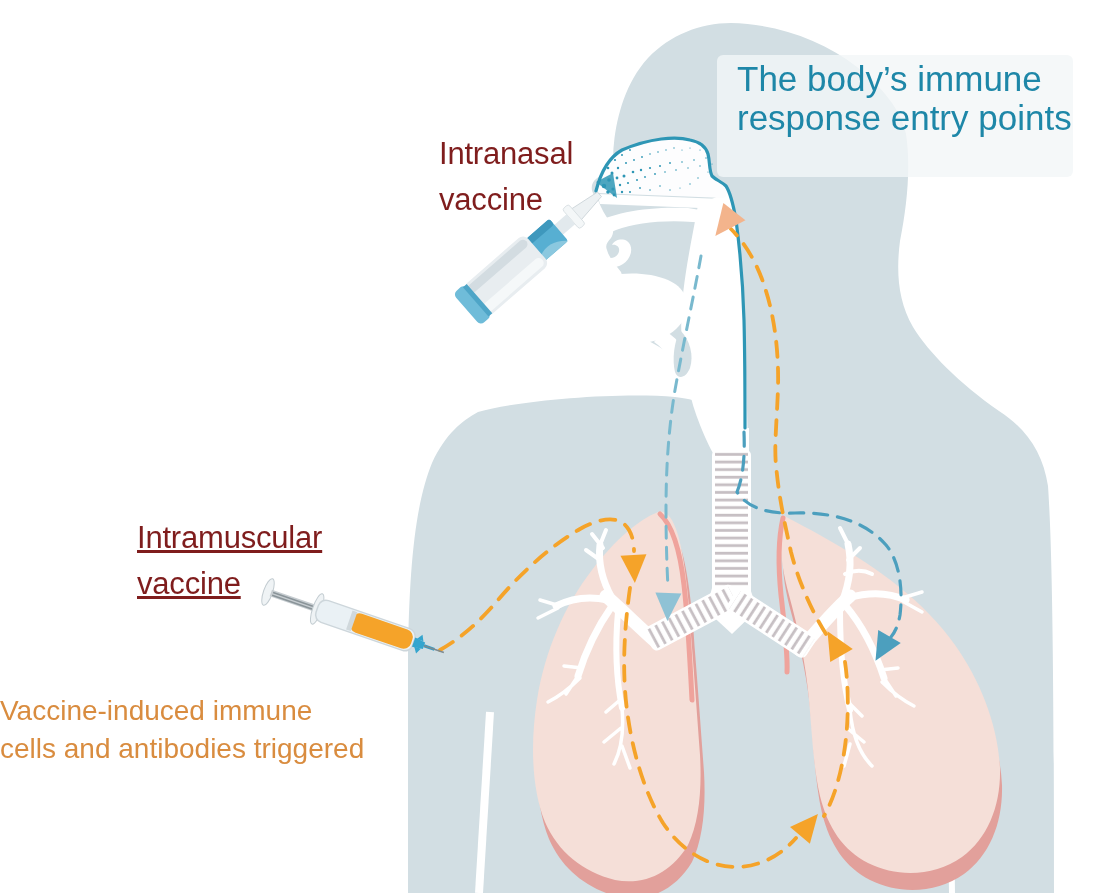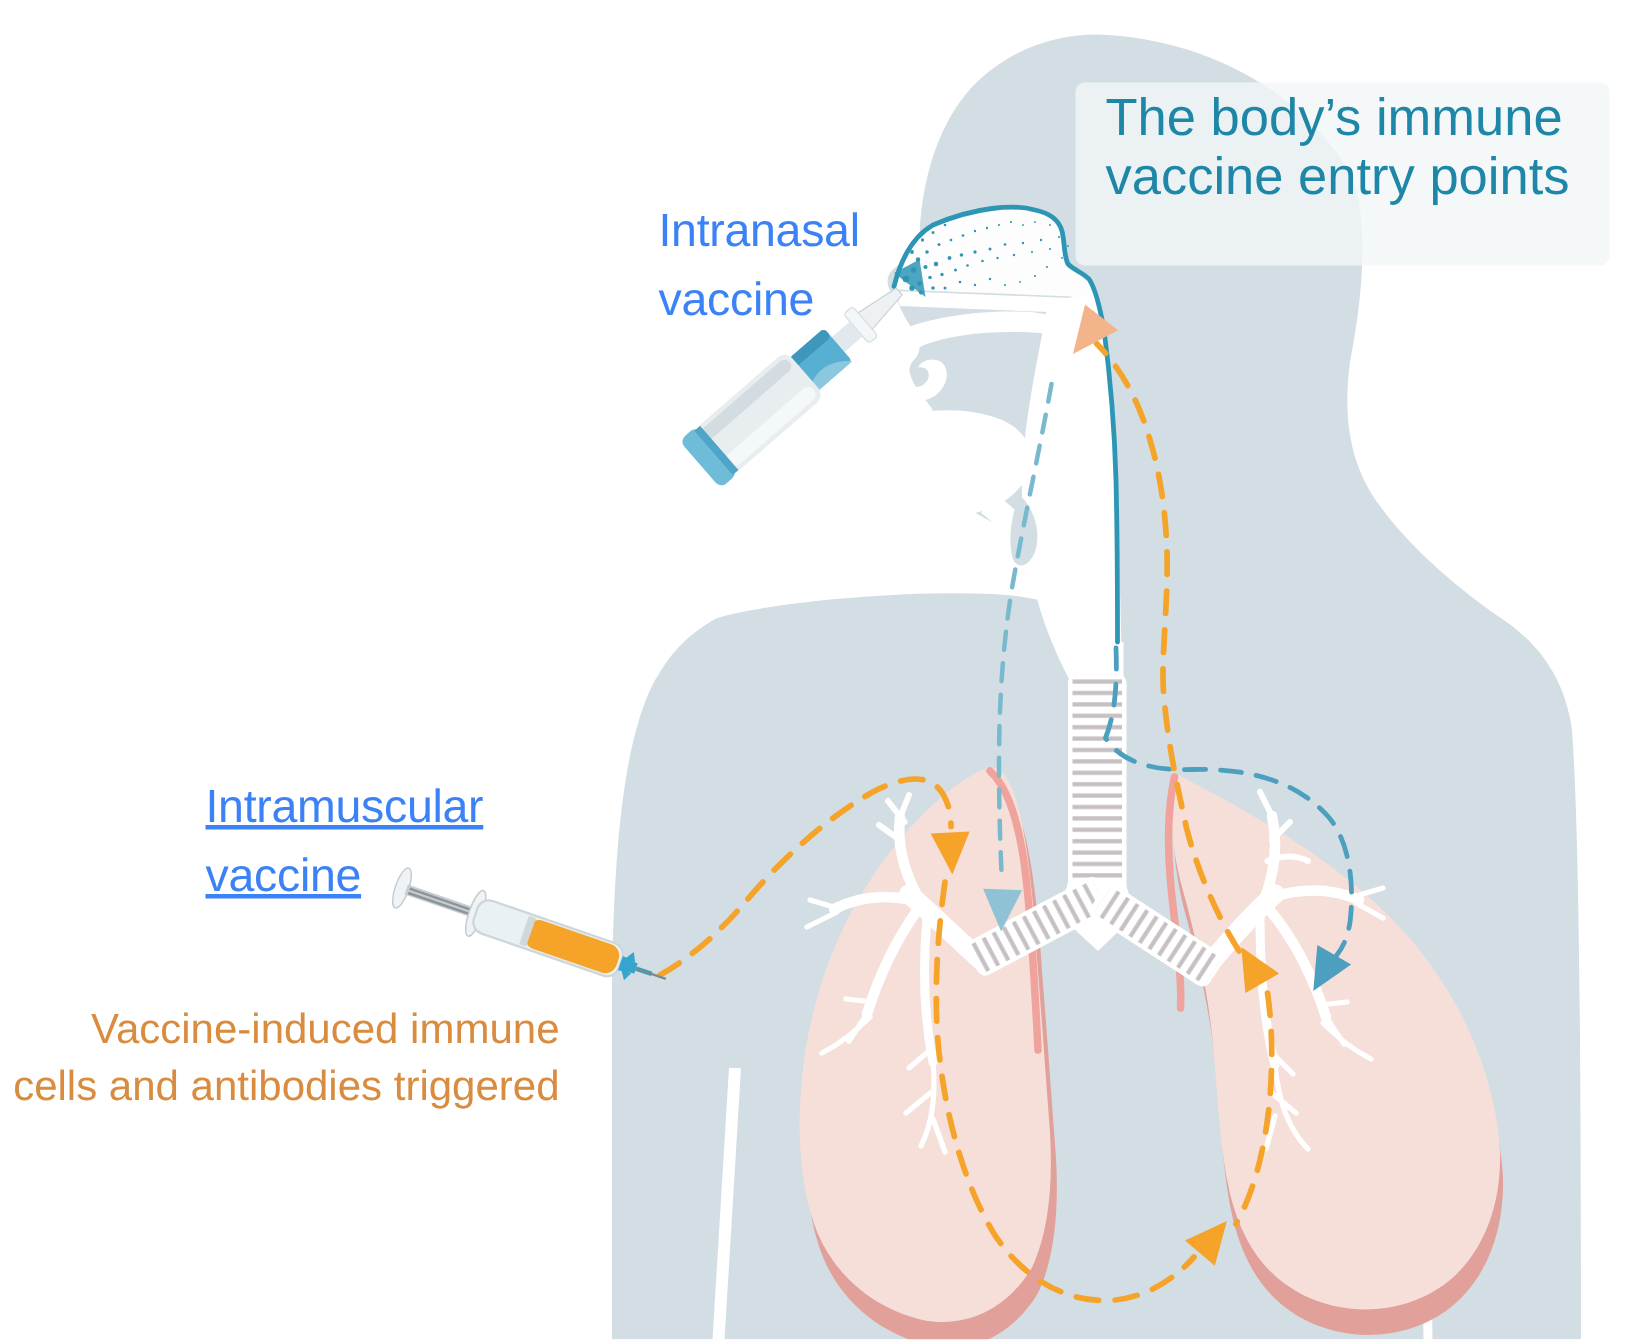--- a/index.html
+++ b/index.html
@@ -16,27 +16,27 @@
   .teal-dash-light{stroke:var(--teal_dash_light);stroke-width:3;fill:none;stroke-dasharray:12 9;stroke-linecap:round;}
   .orange-dash{stroke:var(--orange_accent);stroke-width:3.8;fill:none;stroke-dasharray:15 11;stroke-linecap:round;}
   .arrow-orange{fill:var(--orange_accent);}
   .arrow-salmon{fill:var(--salmon_arrow);}
   .arrow-lblue{fill:var(--arrow_light_blue);}
   .arrow-blue{fill:var(--teal_dash);}
   .mist{fill:var(--teal_outline);}
   .tree{stroke:#ffffff;fill:none;stroke-linecap:round;}
   
   .txt{position:absolute;z-index:3;white-space:nowrap;}
-  .label-black{color:#3b82f6;font-size:31px;line-height:46px;letter-spacing:-0.2px;}
+  .label-black{color:#7f1d1d;font-size:31px;line-height:46px;letter-spacing:-0.2px;}
   .intranasal{left:439px;top:131px;}
   .intramuscular{left:137px;top:515px;text-decoration:underline;}
   .callout-box{position:absolute;z-index:2;left:717px;top:55px;width:356px;height:122px;
                background:rgba(243,246,247,0.80);border-radius:6px;}
   .callout-teal{left:737px;top:59px;color:var(--teal_text);font-size:35px;line-height:39px;}
-  .orange-note{left:0px;top:667px;width:373px;text-align:right;color:var(--orange_text);
+  .orange-note{left:0px;top:692px;width:373px;color:var(--orange_text);
                font-size:28px;line-height:38px;}
 </style>
 </head>
 <body>
 
 <div class="stage">
 
 <svg width="1095" height="893" viewBox="0 0 1095 893">
   <defs>
     <pattern id="ribsH" width="8" height="7.6" patternUnits="userSpaceOnUse">
@@ -299,21 +299,21 @@
 
 <div class="callout-box"></div>
 
 <div class="txt label-black intranasal">
   <div>Intranasal</div>
   <div>vaccine</div>
 </div>
 
 <div class="txt callout-teal">
   <div>The body’s immune</div>
-  <div>vaccine entry points</div>
+  <div>response entry points</div>
 </div>
 
 <div class="txt label-black intramuscular">
   <div>Intramuscular</div>
   <div>vaccine</div>
 </div>
 
 <div class="txt orange-note">
   <div>Vaccine-induced immune</div>
   <div>cells and antibodies triggered</div>

